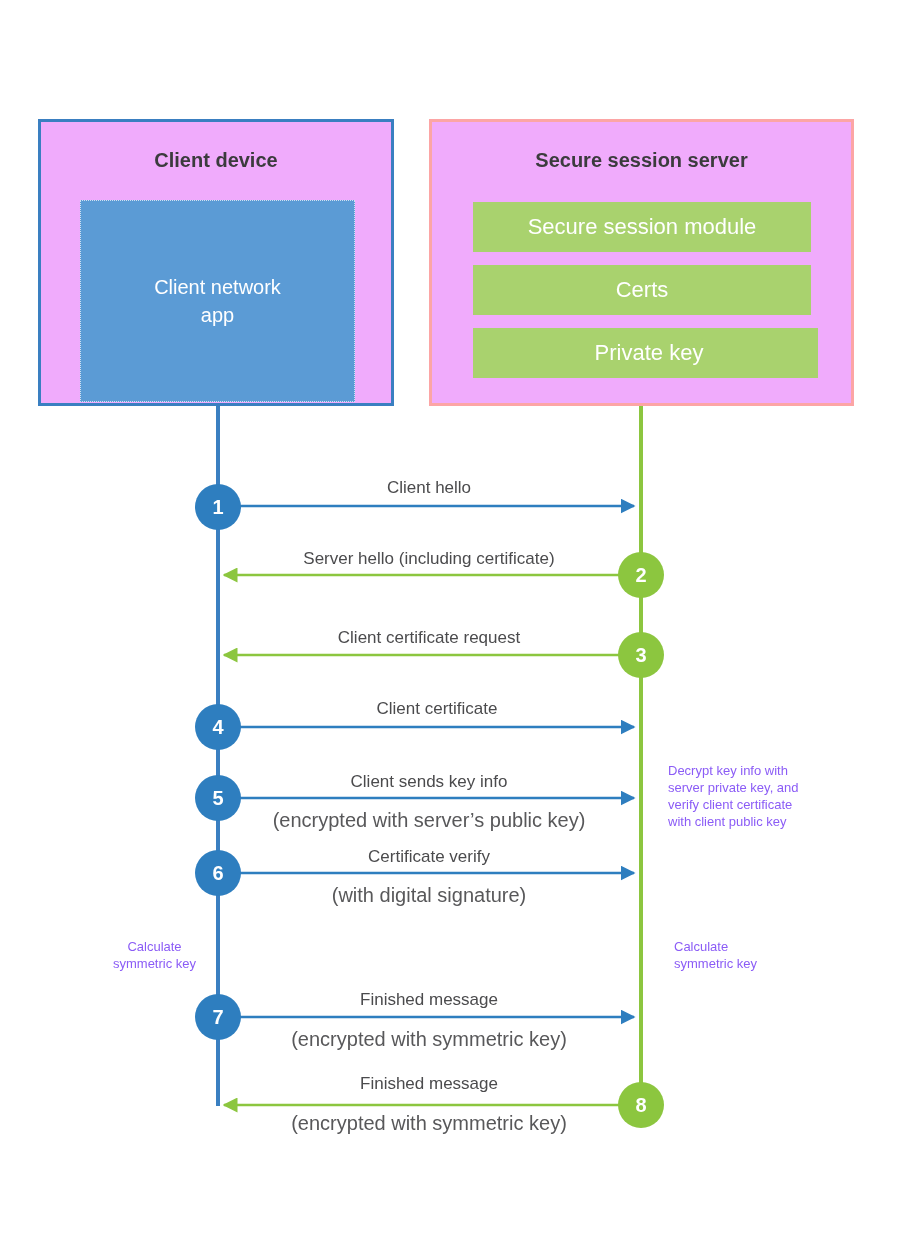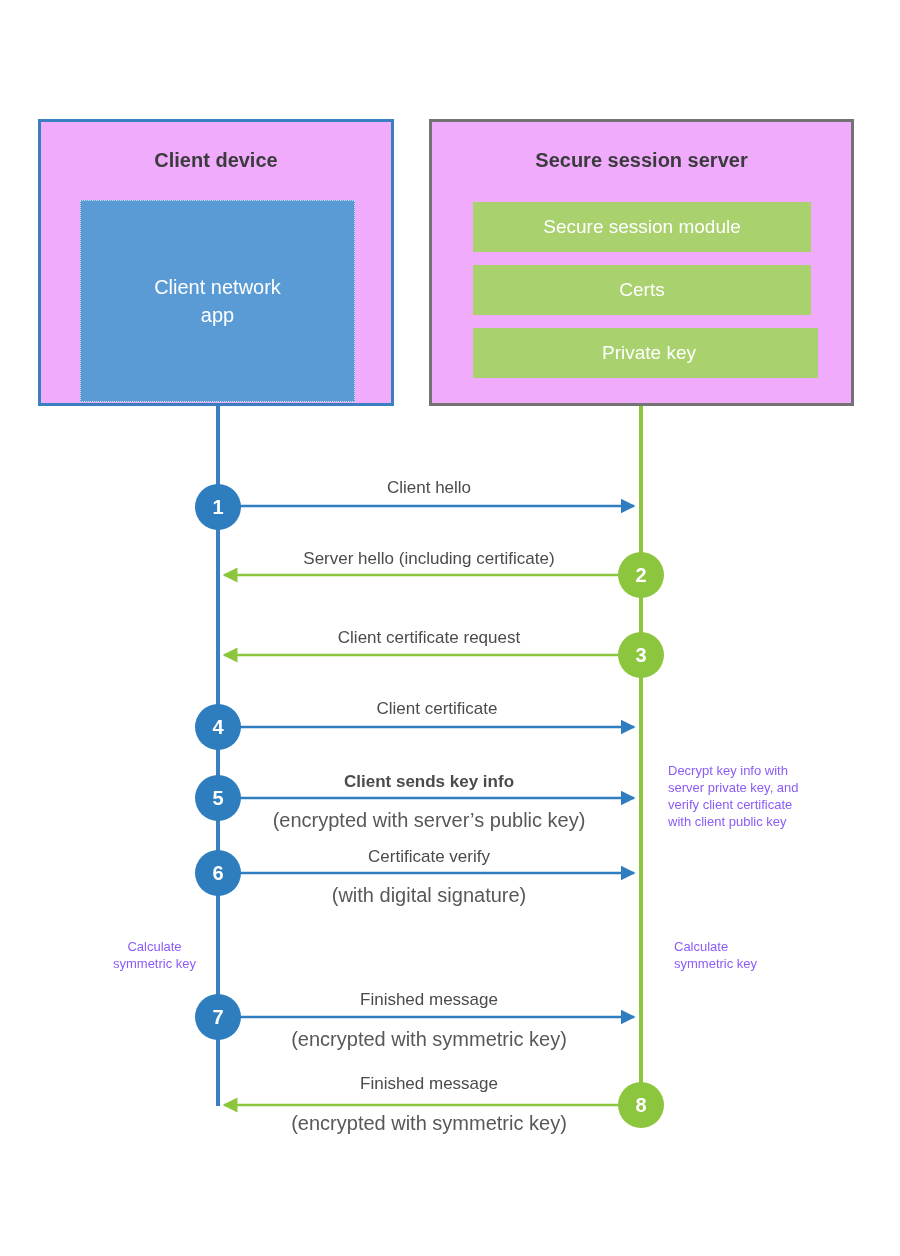--- a/index.html
+++ b/index.html
@@ -45,21 +45,21 @@
     top: 119px;
     width: 356px;
     height: 287px;
     border: 3px solid #3a7fc1;
   }
   #server-box {
     left: 429px;
     top: 119px;
     width: 425px;
     height: 287px;
-    border: 3px solid #737373;
+    border: 3px solid #fca5a5;
   }
   .party-title {
     position: absolute;
     left: 0;
     right: 0;
     top: 27px;
     text-align: center;
     font-size: 20px;
     font-weight: bold;
     color: #3b3b3d;
@@ -91,21 +91,21 @@
   .server-module {
     position: absolute;
     left: 41px;
     width: 338px;
     height: 50px;
     background: #a9d26e;
     display: flex;
     align-items: center;
     justify-content: center;
     color: #ffffff;
-    font-size: 19px;
+    font-size: 22px;
     font-weight: 400;
   }
   #server-module-0 { top: 80px; }
   #server-module-1 { top: 143px; }
   #server-module-2 { top: 206px; padding-left: 7px; }
 
   
   .lifeline {
     position: absolute;
     width: 4px;
@@ -238,21 +238,21 @@
   <div class="step-circle green" style="left:618px; top:1082px;">8</div>
 
   <div class="msg-label" style="left:429px; top:478px;">Client hello</div>
 
   <div class="msg-label" style="left:429px; top:549px;">Server hello (including certificate)</div>
 
   <div class="msg-label" style="left:429px; top:628px;">Client certificate request</div>
 
   <div class="msg-label" style="left:429px; top:699px;margin-left:8px;">Client certificate</div>
 
-  <div class="msg-label" style="left:429px; top:772px;font-weight:bold;">Client sends key info</div>
+  <div class="msg-label" style="left:429px; top:772px;">Client sends key info</div>
   <div class="msg-sub" style="left:429px; top:809px;">(encrypted with server’s public key)</div>
 
   <div class="msg-label" style="left:429px; top:847px;">Certificate verify</div>
   <div class="msg-sub" style="left:429px; top:884px;">(with digital signature)</div>
 
   <div class="msg-label" style="left:429px; top:990px;">Finished message</div>
   <div class="msg-sub" style="left:429px; top:1028px;">(encrypted with symmetric key)</div>
 
   <div class="msg-label" style="left:429px; top:1074px;">Finished message</div>
   <div class="msg-sub" style="left:429px; top:1112px;">(encrypted with symmetric key)</div>

